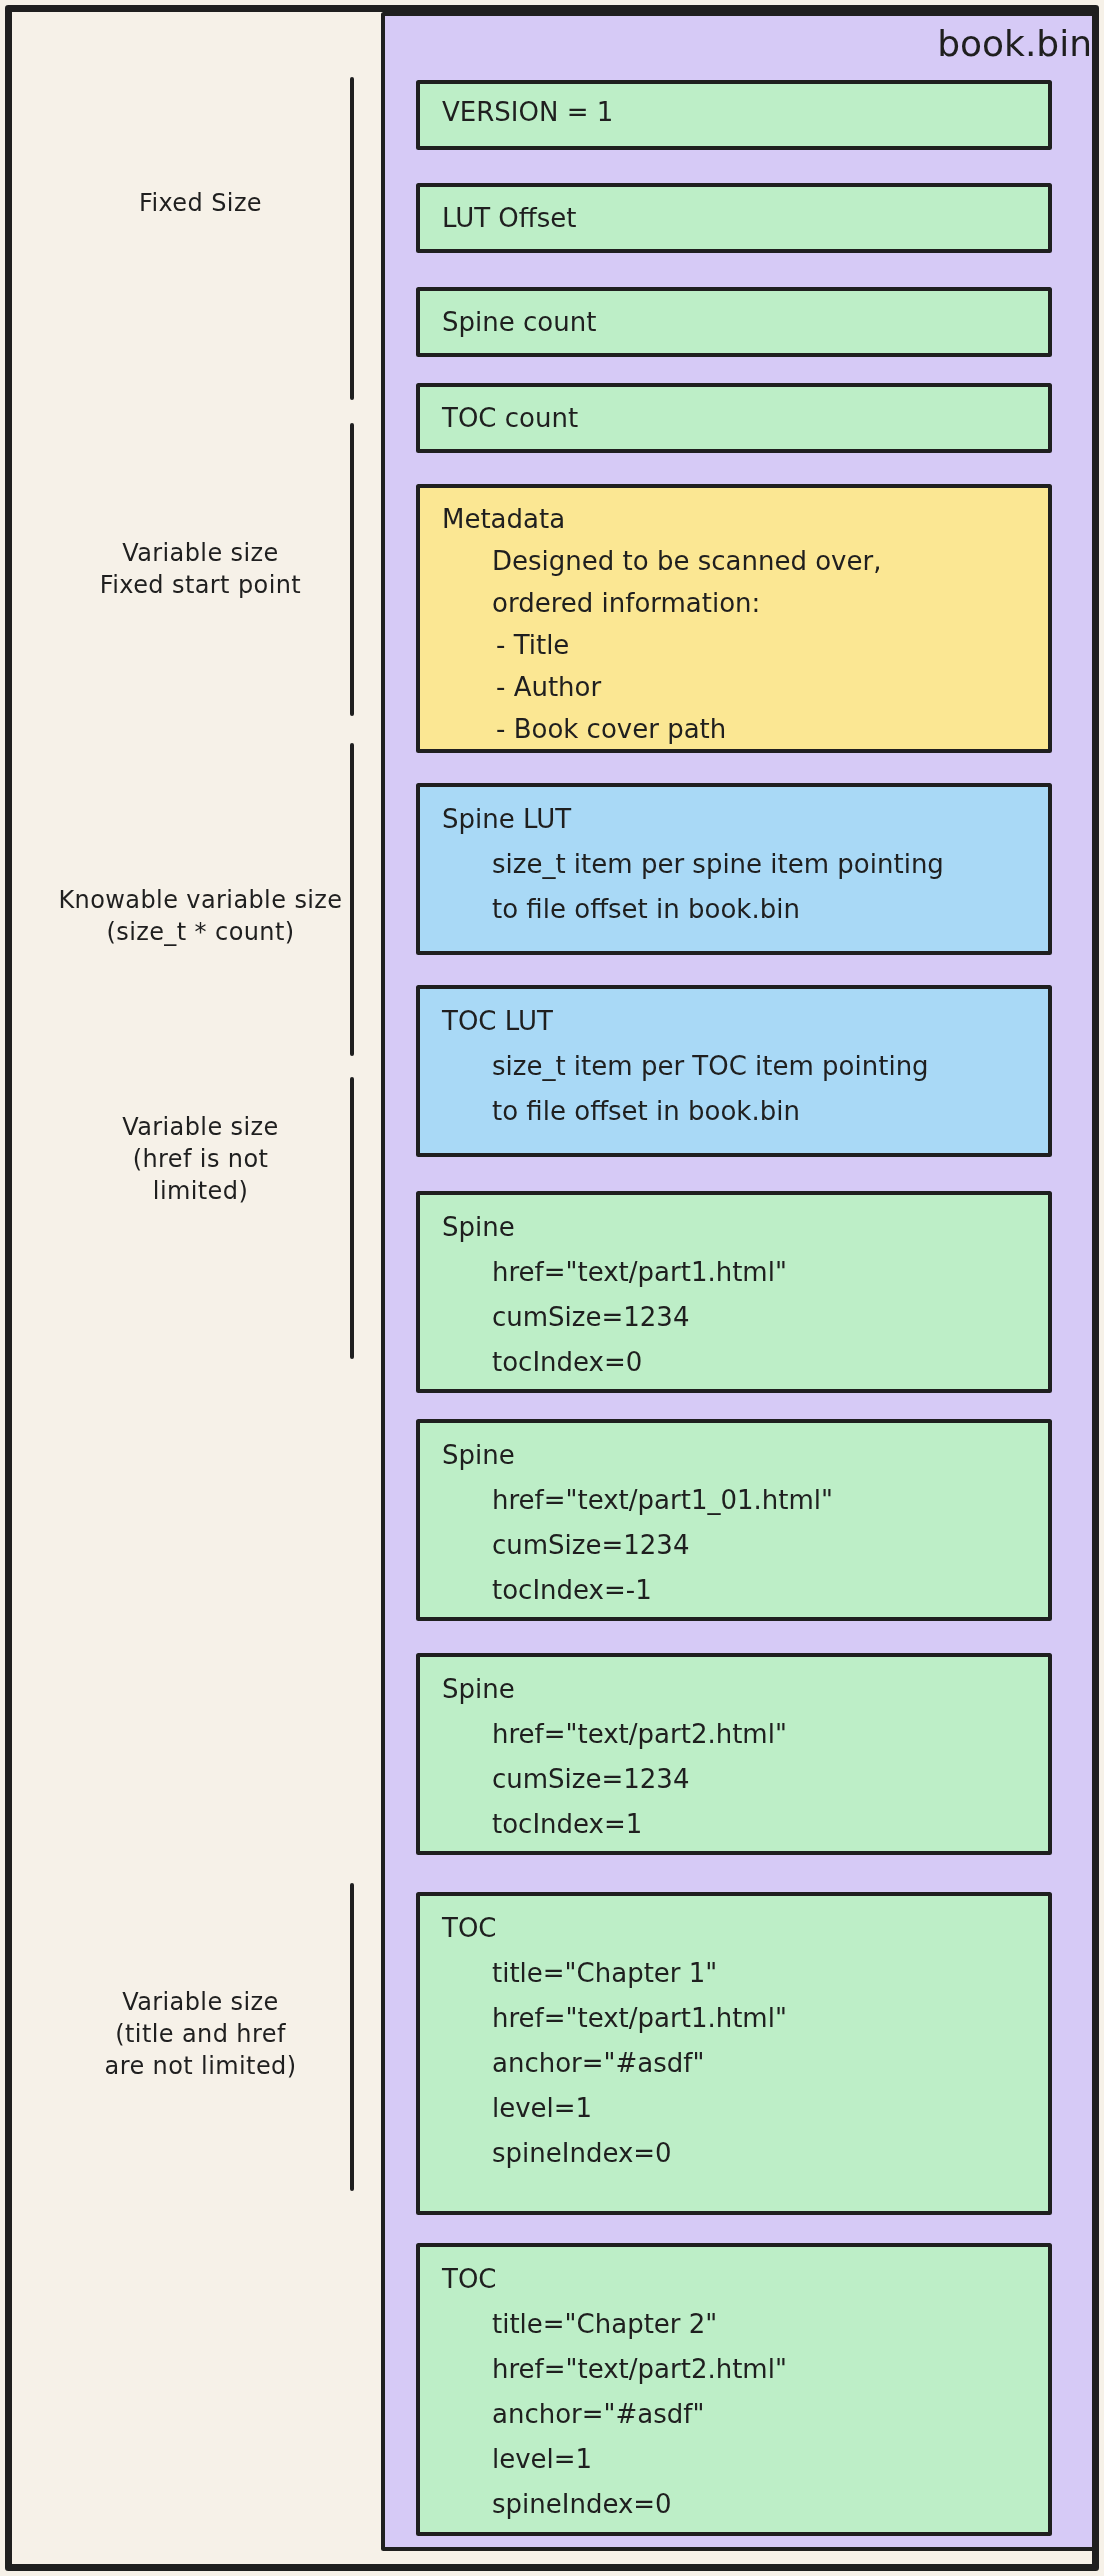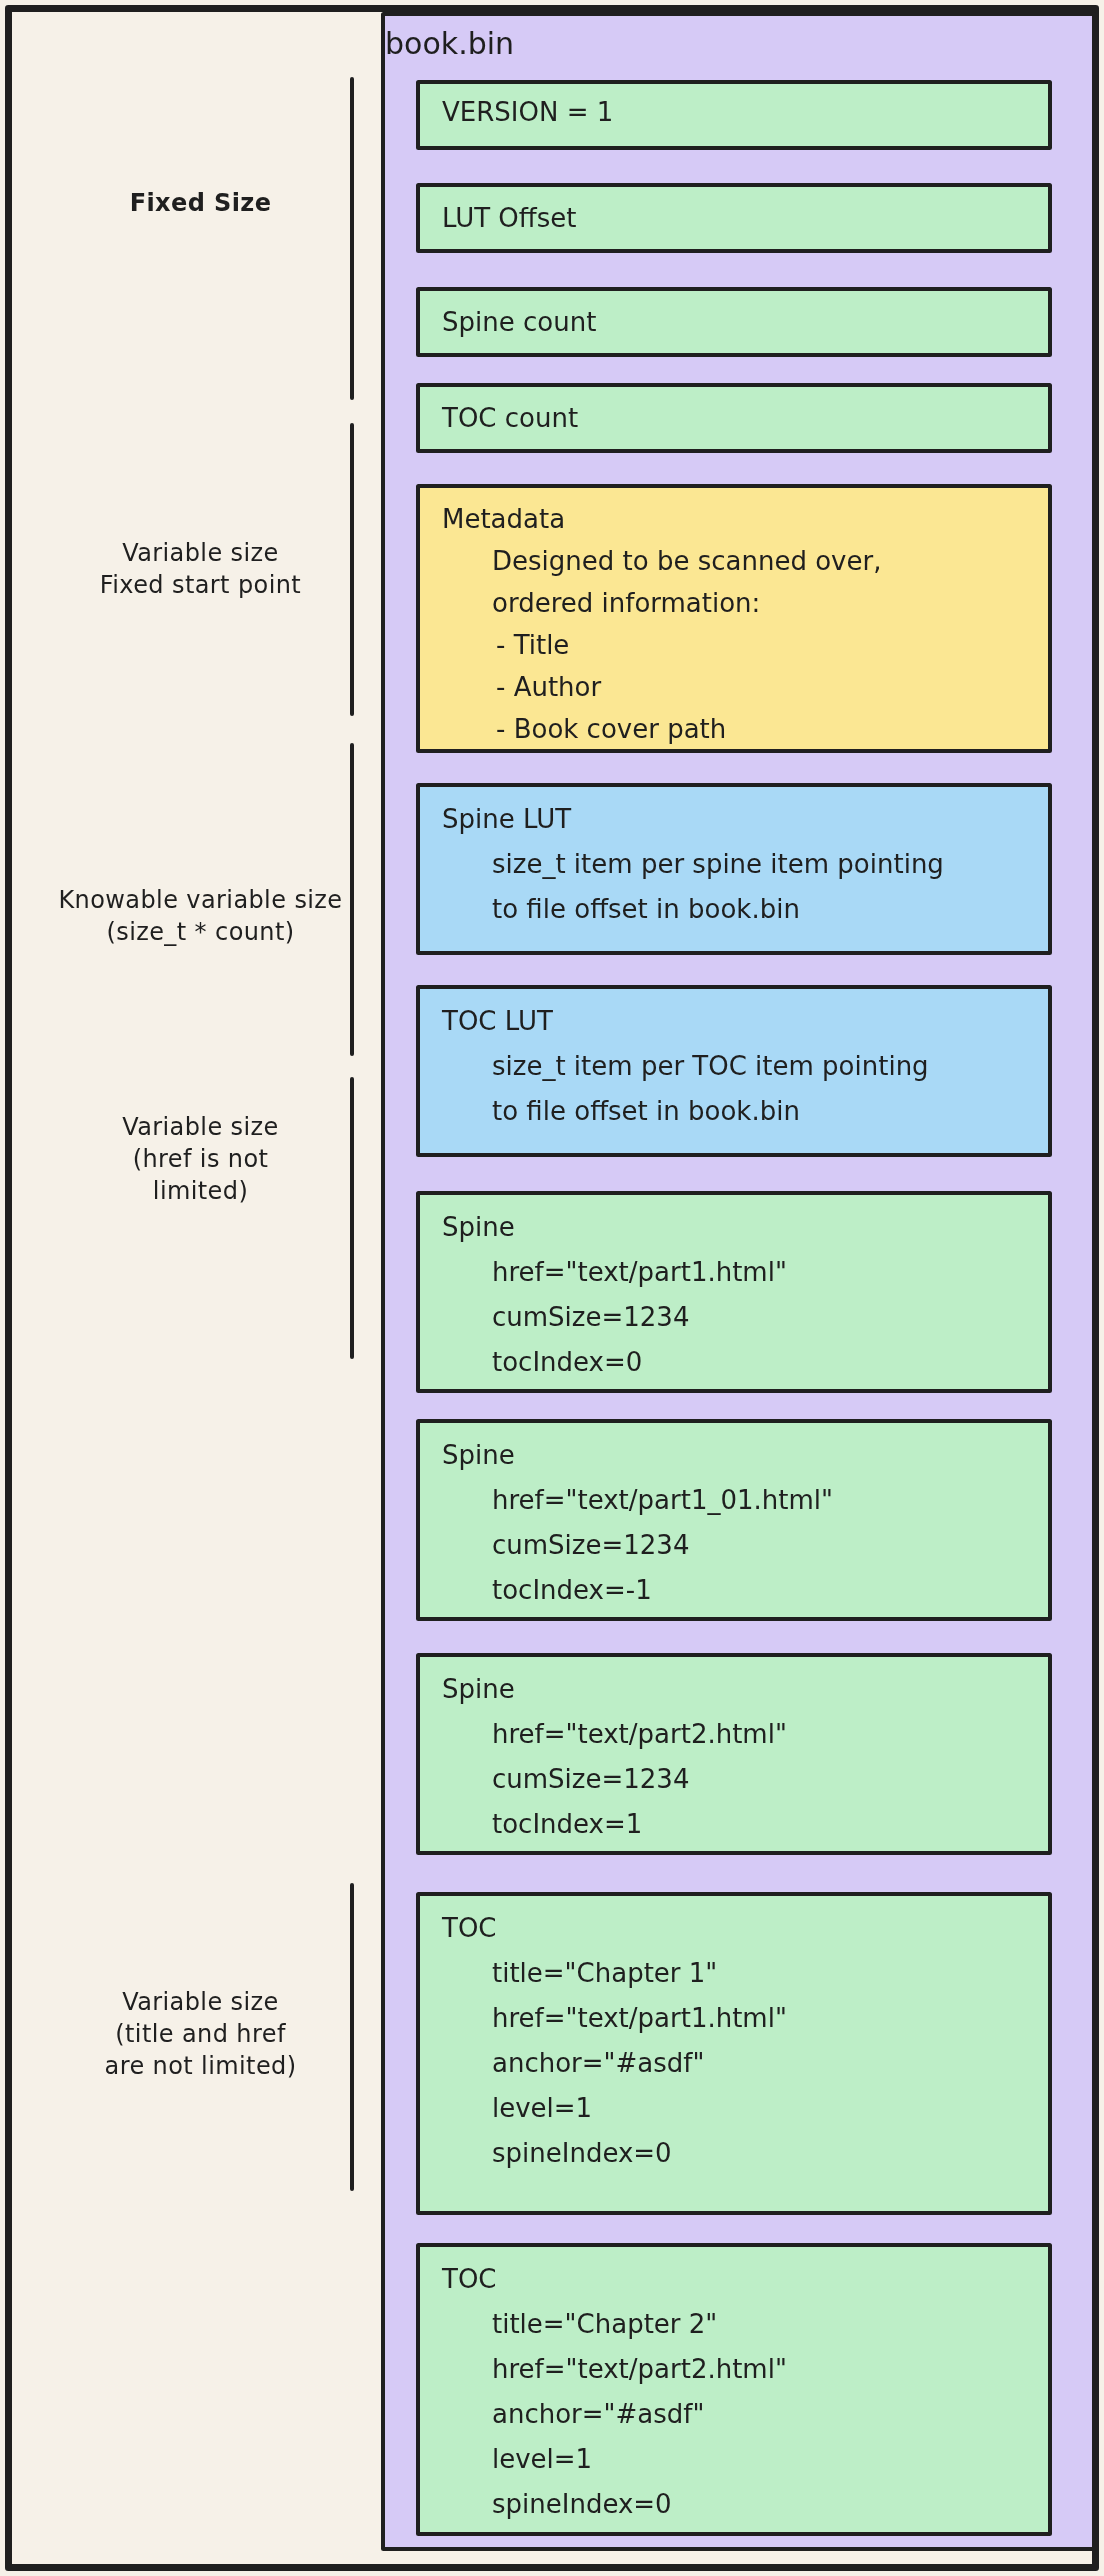--- a/index.html
+++ b/index.html
@@ -18,21 +18,21 @@
     border-radius:3.3px;
     pointer-events:none;
   }
   
   .label{
     position:absolute;left:25px;width:351px;
     text-align:center;
     font-size:24px;line-height:32px;
     letter-spacing:0.4px;
   }
-  .lbl-0{top:187px;font-weight:bold;}
+  .lbl-0{top:187px;}
   .lbl-1{top:537px;}
   .lbl-2{top:884px;}
   .lbl-3{top:1111px;}
   .lbl-4{top:1986px;}
   
   .bracket{
     position:absolute;left:350px;width:4.2px;
     background:var(--ink,#1f1f1f);
     border-radius:2.5px;
   }
@@ -45,22 +45,22 @@
   .container{
     position:absolute;left:381px;top:11.7px;
     width:715px;height:2539px;
     box-sizing:border-box;
     background:var(--container_bg,#d6caf6);
     border:4.2px solid var(--ink,#1f1f1f);
     border-radius:2.5px;
   }
   .container-title{
     position:absolute;top:11.7px;left:0;width:100%;
-    text-align:left;
-    font-size:30px;line-height:33px;
+    text-align:right;
+    font-size:36px;line-height:33px;
   }
   
   .bx{
     position:absolute;left:31px;width:636px;
     box-sizing:border-box;
     border:4.2px solid var(--ink,#1f1f1f);
     border-radius:2.5px;
     padding-top:10px;
     font-size:26px;
   }

